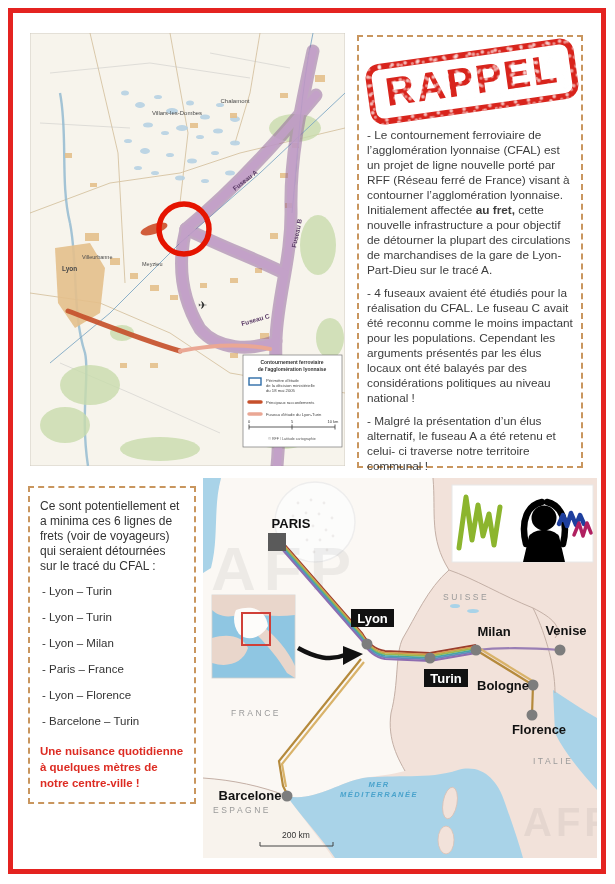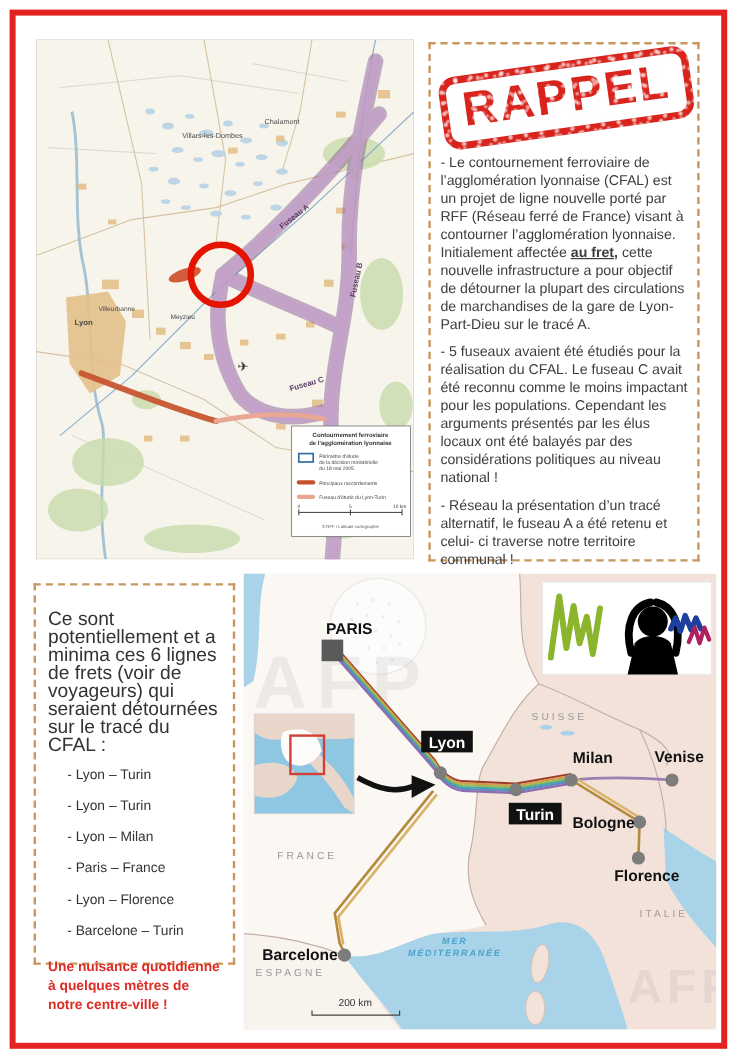--- a/index.html
+++ b/index.html
@@ -18,28 +18,28 @@
          font-weight:bold;font-size:40px;letter-spacing:2px;position:relative;
          font-family:"Liberation Sans",sans-serif;}
   .stamp::after{content:"";position:absolute;inset:-6px;border-radius:14px;
       background:
         radial-gradient(circle at 18% 30%, rgba(255,255,255,.7) 1px, transparent 2.5px),
         radial-gradient(circle at 62% 70%, rgba(255,255,255,.6) 1px, transparent 2.5px),
         radial-gradient(circle at 40% 55%, rgba(255,255,255,.5) 1px, transparent 2px),
         radial-gradient(circle at 80% 25%, rgba(255,255,255,.6) 1px, transparent 2.5px);
       background-size:13px 9px, 17px 13px, 11px 8px, 19px 15px;pointer-events:none;}
   .rappel-text p{margin:0 0 8px;font-size:11.8px;line-height:15px;color:#3d3d3d;}
-  .rappel-text .u{text-decoration:underline;font-weight:bold;}
+  .rappel-text .u{font-weight:bold;}
 
   
   .freight-box{position:absolute;left:28px;top:486px;width:168px;height:318px;
                border:2px dashed var(--box-border-tan,#c9965e);box-sizing:border-box;
                padding:9px 10px;background:#fff;}
-  .freight-box .intro{font-size:16px;line-height:15px;color:#333;margin:12px 0 10px;}
-  .freight-box .fline{font-size:11.5px;line-height:15px;color:#333;margin:0 16px 11px;}
+  .freight-box .intro{font-size:12px;line-height:15px;color:#333;margin:2px 0 10px;}
+  .freight-box .fline{font-size:11.5px;line-height:15px;color:#333;margin:0 2px 11px;}
   .freight-box .warning{font-size:11.5px;line-height:16px;font-weight:bold;
                         color:var(--warning-red,#dd2c23);margin-top:14px;}
 
   
   .cfal-map{position:absolute;left:30px;top:33px;width:315px;height:433px;}
   .route-map{position:absolute;left:203px;top:478px;width:394px;height:380px;}
   svg{display:block;}
   text{font-family:"Liberation Sans",sans-serif;}
 </style>
 </head>
@@ -198,22 +198,22 @@
       </g>
     </svg>
   </div>
 
   <div class="rappel-box">
     <div class="stamp-wrap">
       <span class="stamp">RAPPEL</span>
     </div>
     <div class="rappel-text">
       <p><span>- Le contournement ferroviaire de l’agglomération lyonnaise (CFAL) est un projet de ligne nouvelle porté par RFF (Réseau ferré de France) visant à contourner l’agglomération lyonnaise. Initialement affectée </span><span class="u">au fret,</span><span> cette nouvelle infrastructure a pour objectif de détourner la plupart des circulations de marchandises de la gare de Lyon-Part-Dieu sur le tracé A.</span></p>
-      <p>- 5 fuseaux avaient été étudiés pour la réalisation du CFAL. Le fuseau C avait été reconnu comme le moins impactant pour les populations. Cependant les arguments présentés par les élus locaux ont été balayés par des considérations politiques au niveau national !</p>
-      <p>- Réseau la présentation d’un tracé alternatif, le fuseau A a été retenu et celui- ci traverse notre territoire communal !</p>
+      <p>- 4 fuseaux avaient été étudiés pour la réalisation du CFAL. Le fuseau C avait été reconnu comme le moins impactant pour les populations. Cependant les arguments présentés par les élus locaux ont été balayés par des considérations politiques au niveau national !</p>
+      <p>- Malgré la présentation d’un élus alternatif, le fuseau A a été retenu et celui- ci traverse notre territoire communal !</p>
     </div>
   </div>
 
   <div class="freight-box">
     <p class="intro">Ce sont potentiellement et a minima ces 6 lignes de frets (voir de voyageurs) qui seraient détournées sur le tracé du CFAL :</p>
     <div class="fline">- Lyon – Turin</div>
     <div class="fline">- Lyon – Turin</div>
     <div class="fline">- Lyon – Milan</div>
     <div class="fline">- Paris – France</div>
     <div class="fline">- Lyon – Florence</div>

